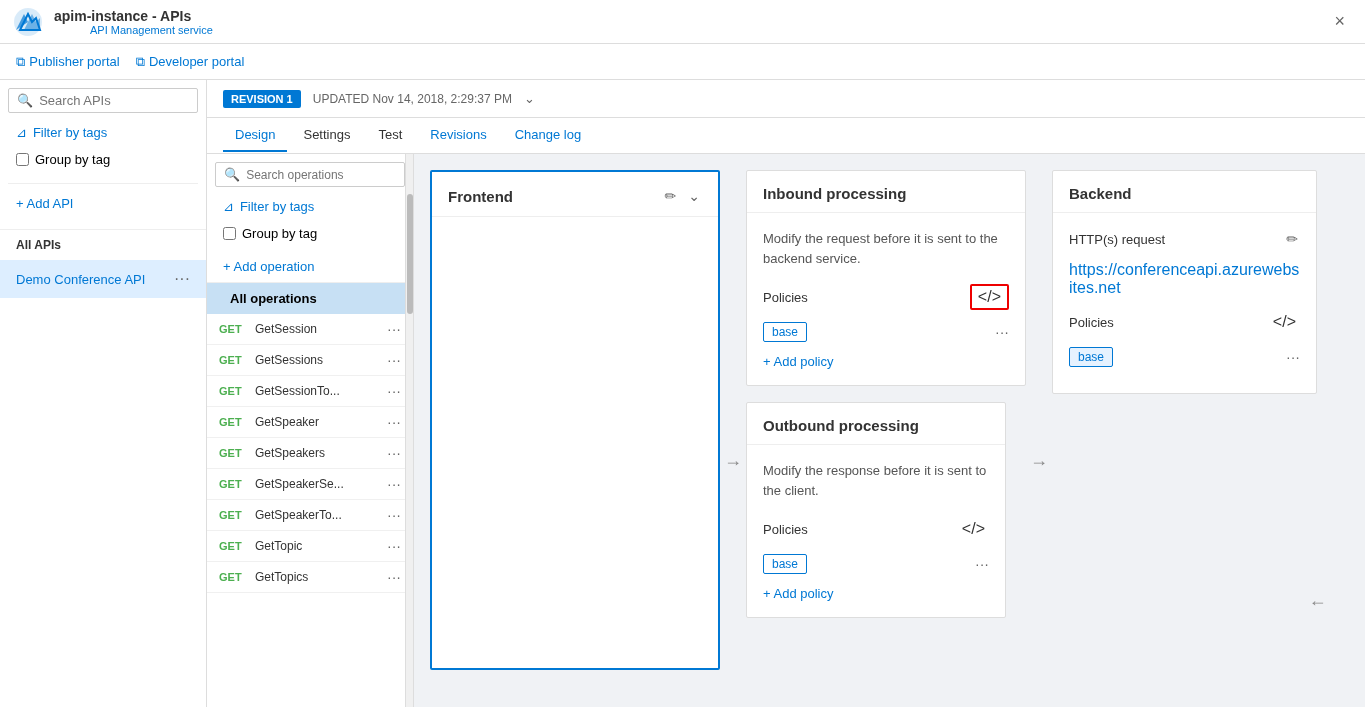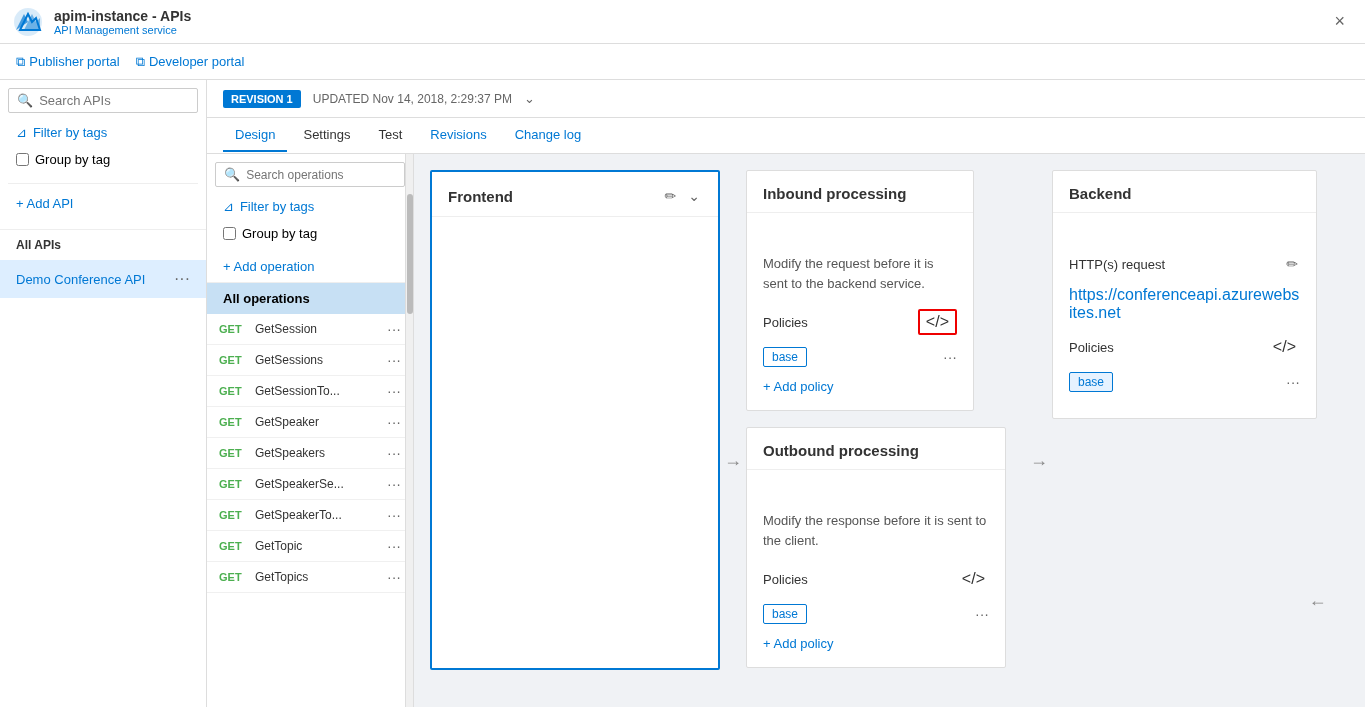--- a/index.html
+++ b/index.html
@@ -5,21 +5,21 @@
     * { box-sizing: border-box; margin: 0; padding: 0; font-family: 'Segoe UI', Arial, sans-serif; font-size: 13px; }
     body { background: #f0f0f0; overflow: hidden; width: 1365px; height: 707px; }
 
     
     .title-bar {
       display: flex; align-items: center; justify-content: space-between;
       background: #fff; border-bottom: 1px solid #ddd; padding: 6px 12px; height: 44px;
     }
     .title-bar-left { display: flex; align-items: center; gap: 10px; }
     .title-text h1 { font-size: 14px; font-weight: 600; color: #333; }
-    .title-text p { font-size: 11px; color: #0078d4; }
+    .title-text p { font-size: 11px; color: #0078d4; margin-left: 36px; }
     .close-btn { font-size: 18px; cursor: pointer; color: #666; background: none; border: none; padding: 4px 8px; }
 
     
     .portal-bar {
       display: flex; align-items: center; gap: 16px;
       background: #fff; border-bottom: 1px solid #ddd; padding: 6px 16px; height: 36px;
     }
     .portal-link { color: #0078d4; text-decoration: none; font-size: 13px; display: flex; align-items: center; gap: 4px; }
 
     
@@ -102,36 +102,36 @@
       color: #0078d4; cursor: pointer; font-size: 12px;
     }
     .ops-groupby {
       margin: 0 8px 8px; padding: 4px 8px; display: flex; align-items: center; gap: 6px; font-size: 12px;
     }
     .ops-add {
       padding: 6px 16px 8px; display: flex; align-items: center; gap: 6px;
       color: #0078d4; cursor: pointer; border-bottom: 1px solid #eee; font-size: 13px;
     }
     .ops-all {
-      padding: 8px 16px; font-size: 13px; font-weight: 600; background: #c7e0f4;
+      padding: 8px 23px; font-size: 13px; font-weight: 600; background: #c7e0f4;
       cursor: pointer;
     }
     .op-item {
       display: flex; align-items: center; padding: 7px 12px; gap: 8px;
       border-bottom: 1px solid #f0f0f0; cursor: pointer;
     }
     .op-method {
       font-size: 11px; font-weight: 600; color: #4caf50; min-width: 28px;
     }
     .op-name { flex: 1; font-size: 12px; color: #333; overflow: hidden; text-overflow: ellipsis; white-space: nowrap; }
     .op-dots { background: none; border: none; cursor: pointer; color: #666; font-size: 14px; }
 
     .panel-card {
       background: #fff; border: 1px solid #ddd; border-radius: 2px;
-      display: flex; flex-direction: column; flex-shrink: 0; gap: 25px;
+      display: flex; flex-direction: column; flex-shrink: 0;
     }
 
     .frontend-panel { width: 290px; border: 2px solid #0078d4; min-height: 300px; }
     .backend-panel { width: 270px; }
 
     .panel-header {
       display: flex; align-items: center; justify-content: space-between;
       padding: 14px 16px 10px; border-bottom: 1px solid #eee;
     }
     .panel-title { font-size: 15px; font-weight: 600; color: #333; }
@@ -338,21 +338,21 @@
             </div>
           </div>
           <div class="panel-body">
           </div>
         </div>
 
         <div class="arrow-icon" style="margin-top:60px;">→</div>
 
         <div style="display:flex; flex-direction:column; gap:16px; flex-shrink:0; width:280px;">
 
-          <div class="panel-card" style="width:228px;">
+          <div class="panel-card" style="width:280px;">
             <div class="panel-header">
               <span class="panel-title">Inbound processing</span>
             </div>
             <div class="panel-body">
               <p class="panel-desc">Modify the request before it is sent to the backend service.</p>
               <div class="policies-row">
                 <span class="policies-label">Policies</span>
                 <button class="code-btn highlighted">&lt;/&gt;</button>
               </div>
               <div class="policy-row">

